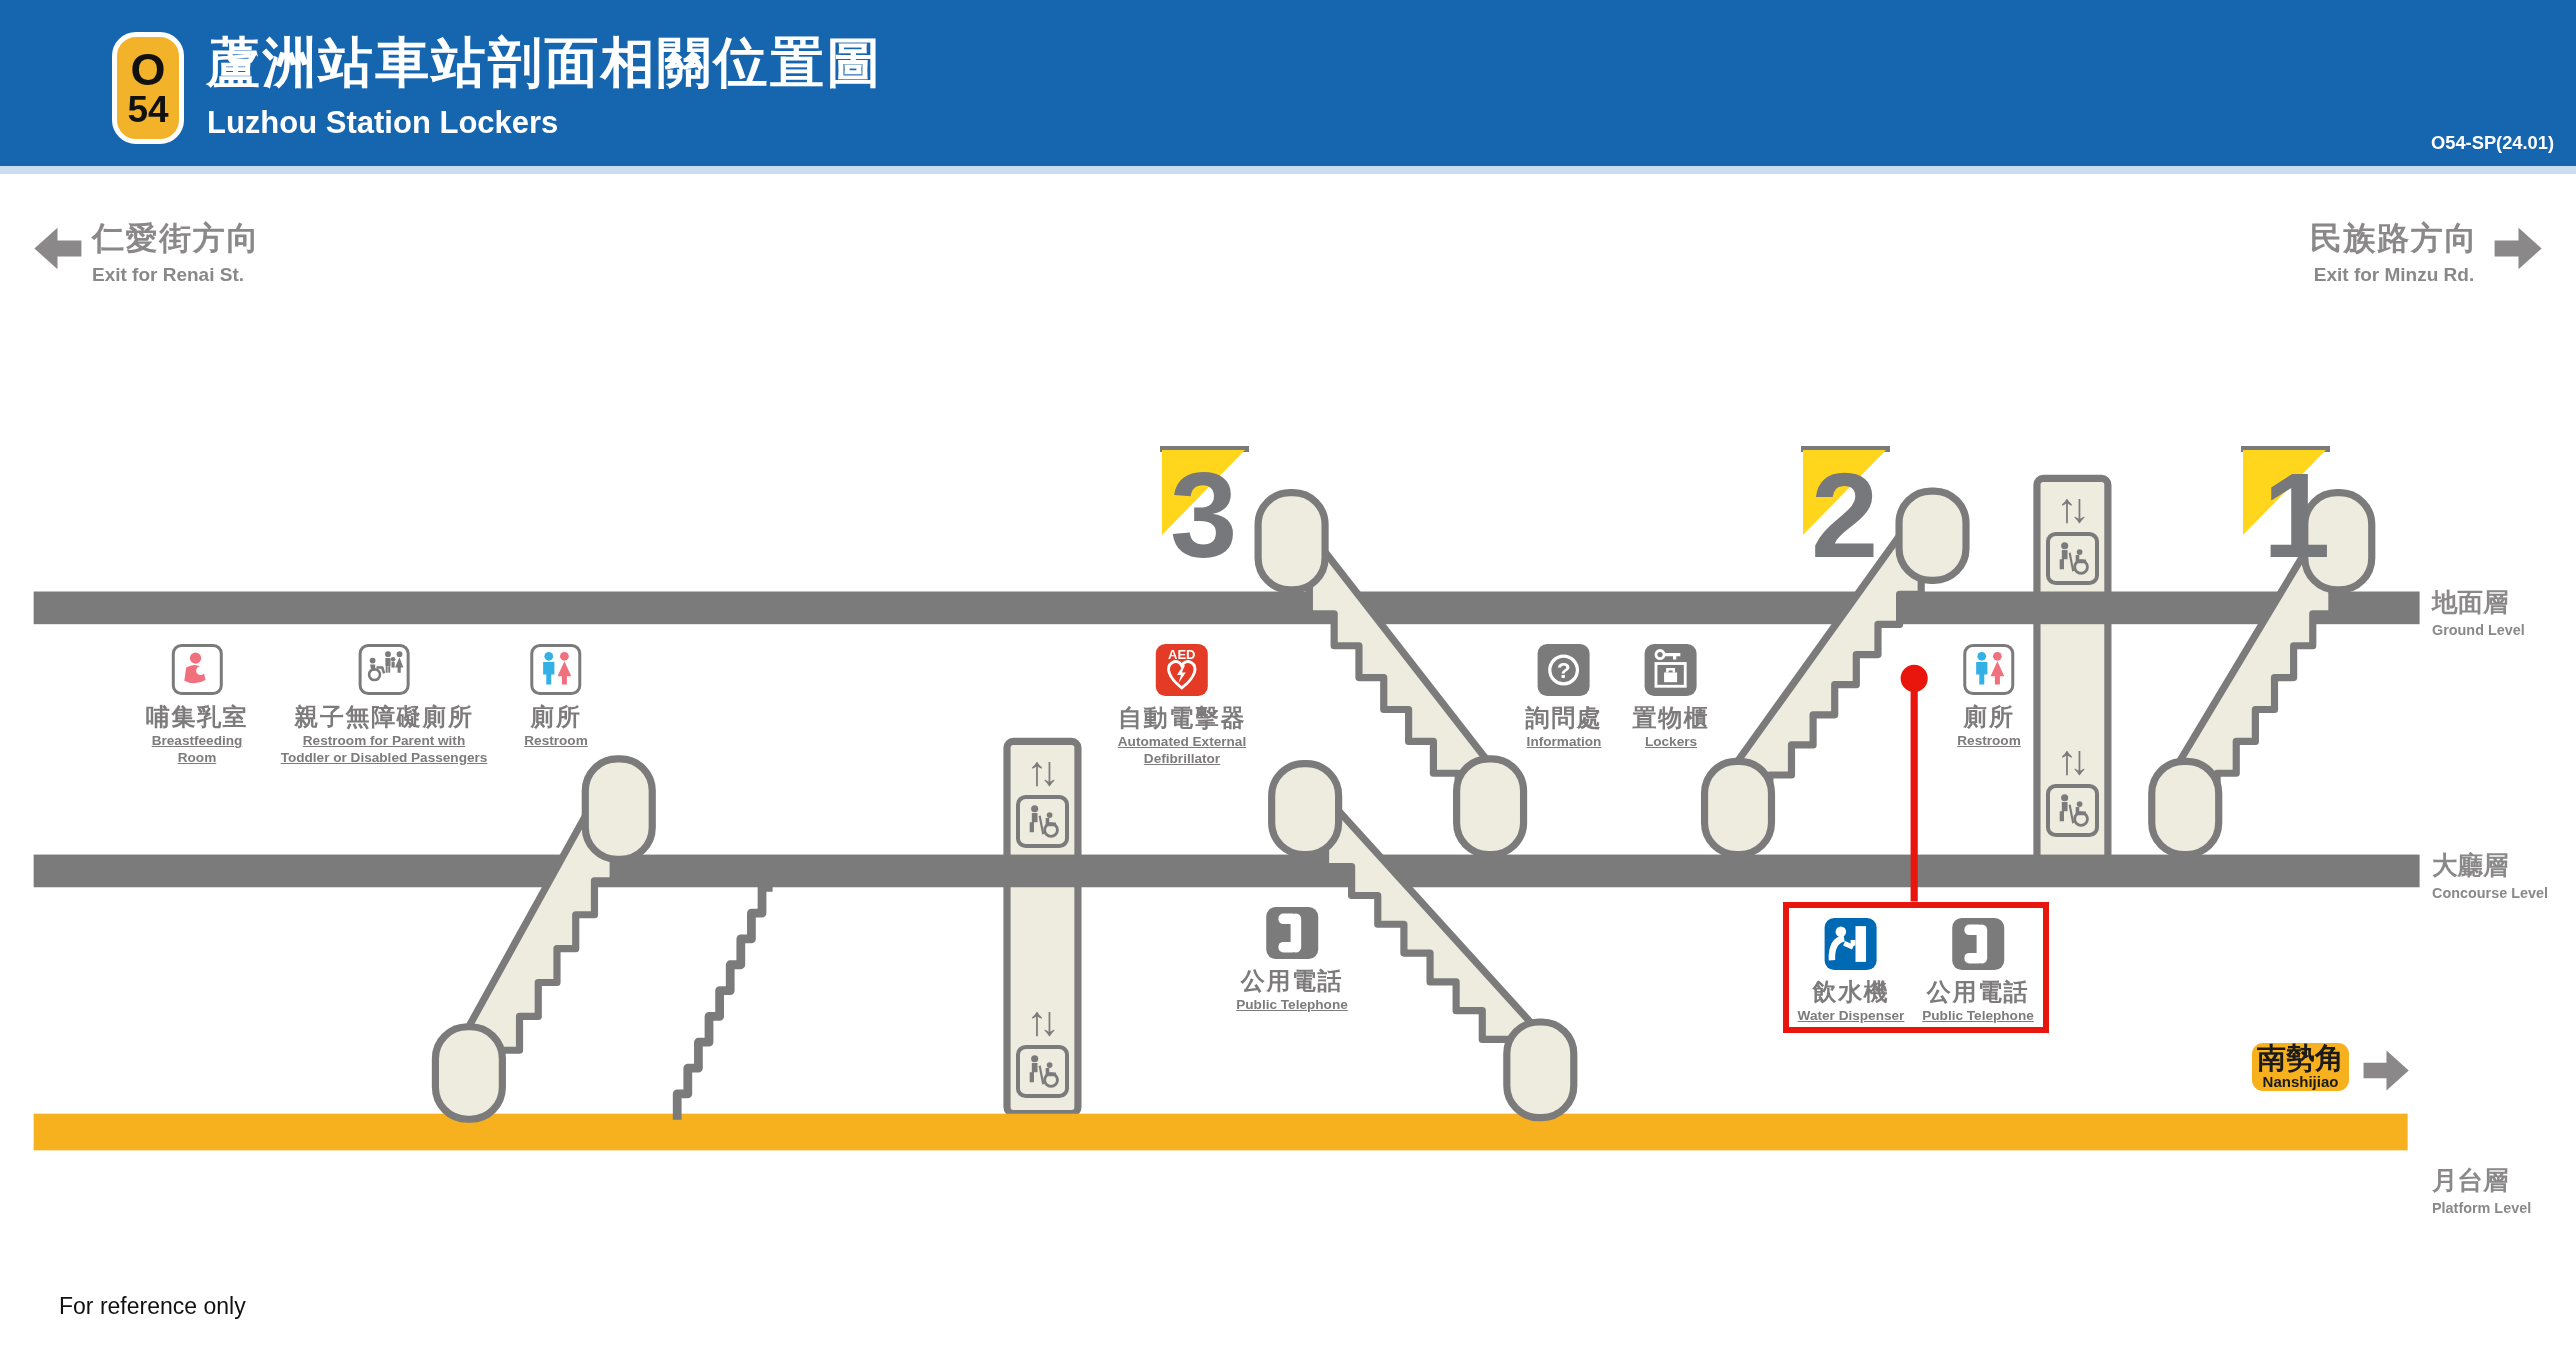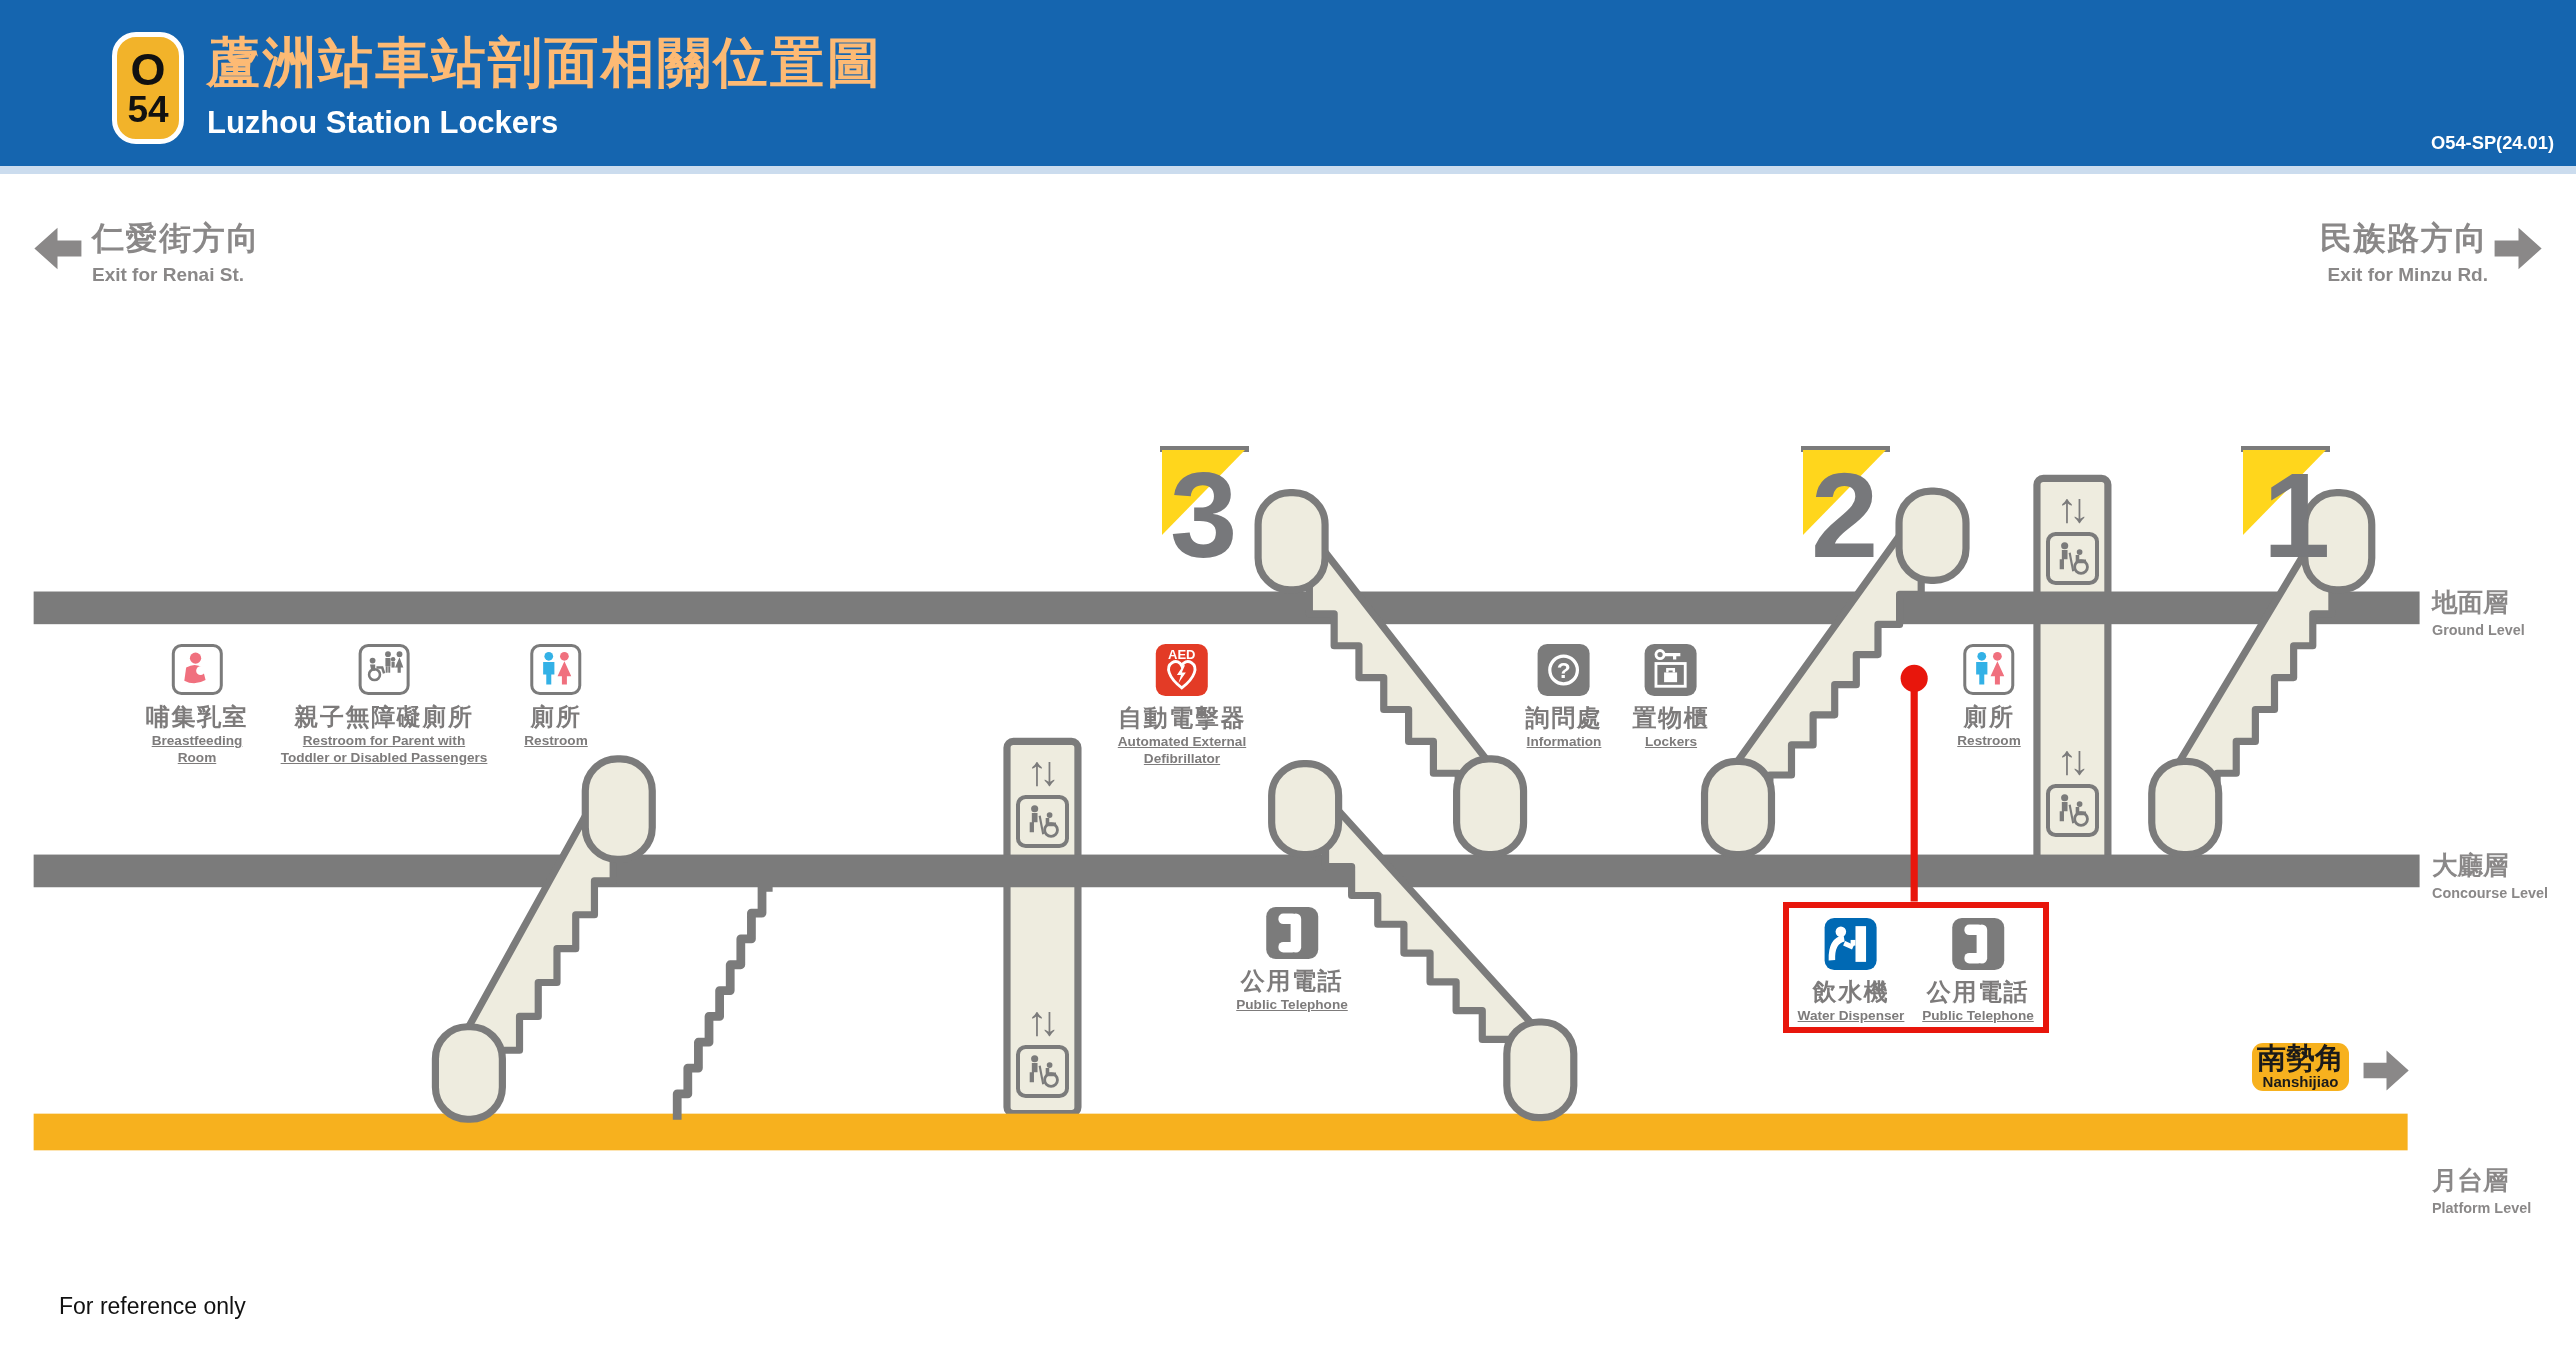--- a/index.html
+++ b/index.html
@@ -12,29 +12,29 @@
   .header{position:absolute;left:0;top:0;width:2576px;height:166px;background:#1565AF;}
   .header-strip{position:absolute;left:0;top:166px;width:2576px;height:8px;background:#CBDCEE;}
   .badge{
     position:absolute;left:112px;top:32px;width:62px;height:102px;
     background:#F2B32A;border:5.6px solid #fff;border-radius:24px;
     display:flex;flex-direction:column;align-items:center;justify-content:center;
     color:#111;font-weight:bold;line-height:0.95;
   }
   .badge .line{font-size:45px;}
   .badge .num{font-size:37px;}
-  .title-zh{position:absolute;left:206px;top:27px;color:#fdba74;font-size:54px;font-weight:bold;letter-spacing:2.4px;white-space:nowrap;}
+  .title-zh{position:absolute;left:206px;top:27px;color:#ffffff;font-size:54px;font-weight:bold;letter-spacing:2.4px;white-space:nowrap;}
   .title-en{position:absolute;left:207px;top:105px;color:#fff;font-size:31px;font-weight:bold;white-space:nowrap;}
   .sheet-code{position:absolute;right:22px;top:132px;color:#fff;font-size:18.3px;font-weight:bold;}
   
   .dir{position:absolute;top:217px;}
   .dir .zh{font-size:32px;font-weight:bold;color:#8A8888;letter-spacing:1.6px;white-space:nowrap;}
   .dir .en{font-size:19px;font-weight:bold;color:#8A8888;margin-top:3px;white-space:nowrap;}
   .dir-left{left:92px;}
-  .dir-right{right:88px;text-align:right;}
+  .dir-right{right:98px;text-align:center;}
   .dir-arrow{position:absolute;top:222px;width:51px;height:53px;}
   
   .lvl{position:absolute;left:2432px;}
   .lvl .zh{font-size:25.5px;font-weight:bold;color:#8A8888;white-space:nowrap;}
   .lvl .en{font-size:14.4px;font-weight:bold;color:#8A8888;margin-top:1.6px;white-space:nowrap;}
   
   .fac{position:absolute;transform:translateX(-50%);text-align:center;width:max-content;z-index:5;}
   .fac .icon{width:52px;height:52px;border-radius:9.6px;margin:0 auto 6.4px auto;display:flex;align-items:center;justify-content:center;}
   .fac .icon.outline{width:45px;height:45px;background:#fff;border:3.2px solid #7B7B7B;}
   .fac .icon.gray{background:#7B7B7B;}

